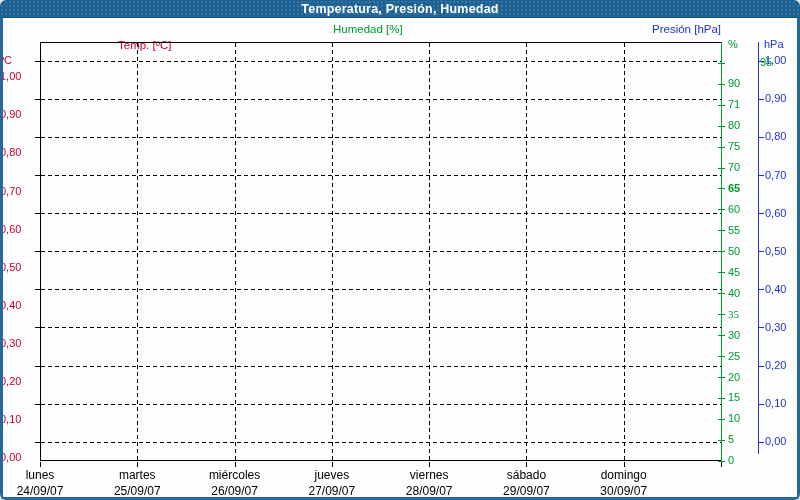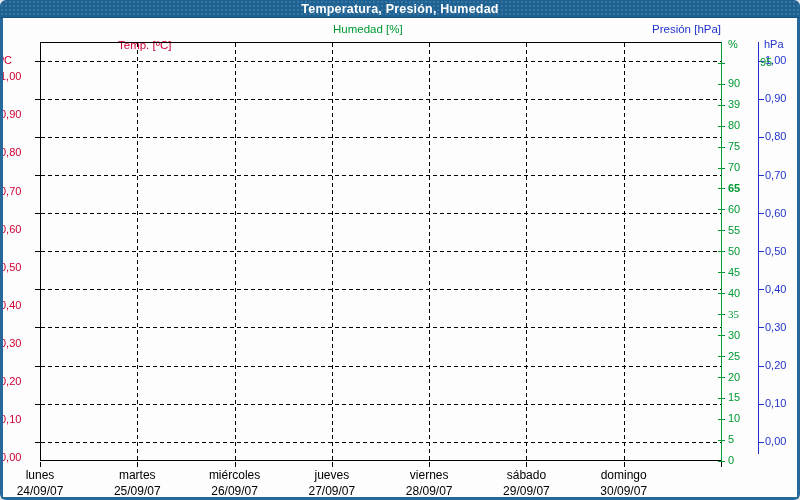--- a/index.html
+++ b/index.html
@@ -126,21 +126,21 @@
       <div class="vgrid" style="left: 234.571px; top: 43px; height: 418px;"></div>
       <div class="vgrid" style="left: 331.857px; top: 43px; height: 418px;"></div>
       <div class="vgrid" style="left: 429.143px; top: 43px; height: 418px;"></div>
       <div class="vgrid" style="left: 526.428px; top: 43px; height: 418px;"></div>
       <div class="vgrid" style="left: 623.714px; top: 43px; height: 418px;"></div>
       <div class="htick tick-green" style="top: 62.75px; left: 718px; width: 7px;"></div>
       <div class="lbl green" style="top: 56.25px; left: 728px; margin-left: 32px;">95</div>
       <div class="htick tick-green" style="top: 83.7px; left: 718px; width: 7px;"></div>
       <div class="lbl green" style="top: 77.2px; left: 728px;">90</div>
       <div class="htick tick-green" style="top: 104.65px; left: 718px; width: 7px;"></div>
-      <div class="lbl green" style="top: 98.15px; left: 728px;">39</div>
+      <div class="lbl green" style="top: 98.15px; left: 728px;">71</div>
       <div class="htick tick-green" style="top: 125.6px; left: 718px; width: 7px;"></div>
       <div class="lbl green" style="top: 119.1px; left: 728px;">80</div>
       <div class="htick tick-green" style="top: 146.55px; left: 718px; width: 7px;"></div>
       <div class="lbl green" style="top: 140.05px; left: 728px;">75</div>
       <div class="htick tick-green" style="top: 167.5px; left: 718px; width: 7px;"></div>
       <div class="lbl green" style="top: 161px; left: 728px;">70</div>
       <div class="htick tick-green" style="top: 188.45px; left: 718px; width: 7px;"></div>
       <div class="lbl green" style="top: 181.95px; left: 728px; font-weight: bold;">65</div>
       <div class="htick tick-green" style="top: 209.4px; left: 718px; width: 7px;"></div>
       <div class="lbl green" style="top: 202.9px; left: 728px;">60</div>

